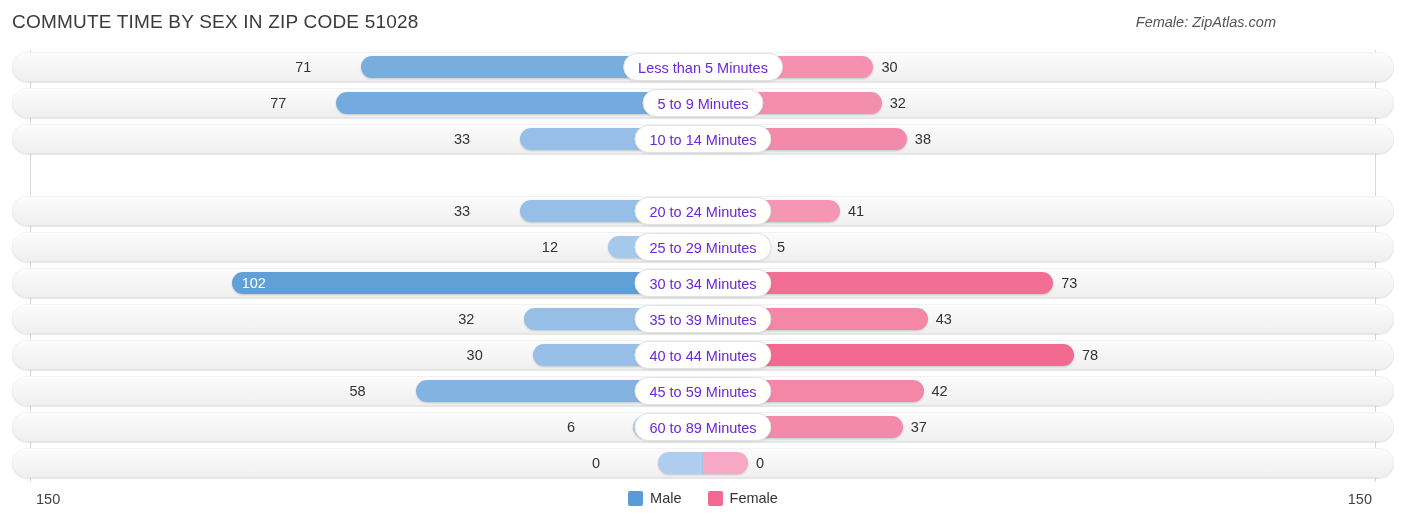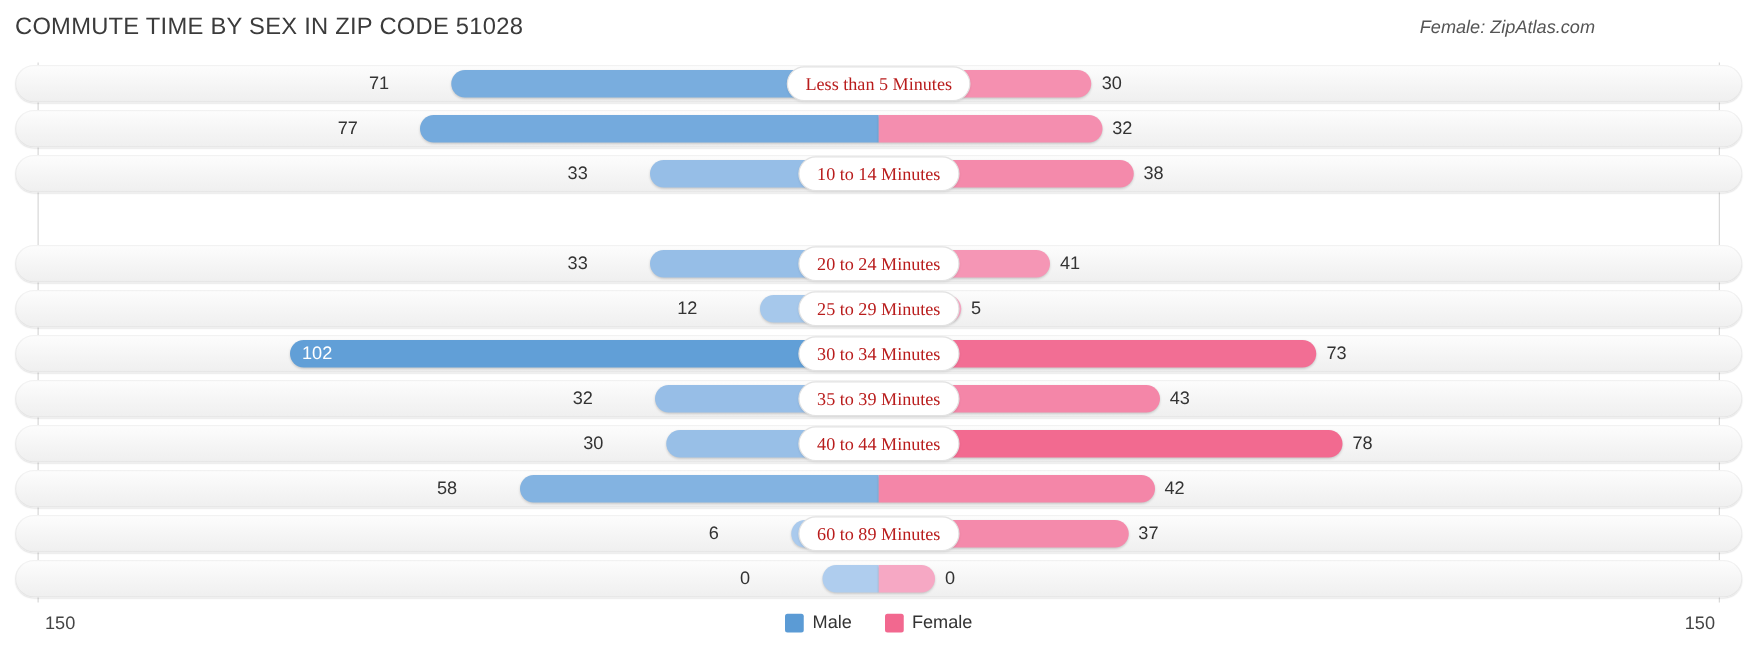--- a/index.html
+++ b/index.html
@@ -103,28 +103,27 @@
   
   .pill {
     position: absolute;
     top: 1px;
     height: 28px;
     line-height: 28px;
     background: #ffffff;
     border: 1px solid #e2e2e2;
     border-radius: 14px;
     font-size: 14.5px;
-    color: #b91c1c;
+    color: #6d28d9;
     text-align: center;
     white-space: nowrap;
     padding: 0 14px;
     box-sizing: border-box;
     transform: translateX(-50%);
     box-shadow: 0 1px 2px rgba(0,0,0,0.07);
-    font-family: Liberation Serif, serif;
   }
 
   
   .footer {
     position: absolute;
     left: 0;
     top: 485px;
     width: 1406px;
     height: 38px;
   }
@@ -179,20 +178,21 @@
       <div class="bar bar-female" style="left: 691px; width: 170.4px; background: rgb(245, 144, 176);"></div>
       <div class="val val-male" style="left: 283.22px; width: 60px;">71</div>
       <div class="val val-female" style="left: 869.4px; width: 60px;">30</div>
       <div class="pill" style="left: 691px;">Less than 5 Minutes</div>
     </div>
     <div class="row" style="top: 38px;">
       <div class="bar bar-male" style="left: 324.14px; width: 366.86px; background: rgb(116, 170, 221);"></div>
       <div class="bar bar-female" style="left: 691px; width: 178.76px; background: rgb(244, 142, 175);"></div>
       <div class="val val-male" style="left: 258.14px; width: 60px;">77</div>
       <div class="val val-female" style="left: 877.76px; width: 60px;">32</div>
+      <div class="pill" style="left: 691px;">5 to 9 Minutes</div>
     </div>
     <div class="row" style="top: 74px;">
       <div class="bar bar-male" style="left: 508.06px; width: 182.94px; background: rgb(150, 190, 231);"></div>
       <div class="bar bar-female" style="left: 691px; width: 203.84px; background: rgb(244, 138, 171);"></div>
       <div class="val val-male" style="left: 442.06px; width: 60px;">33</div>
       <div class="val val-female" style="left: 902.84px; width: 60px;">38</div>
       <div class="pill" style="left: 691px;">10 to 14 Minutes</div>
     </div>
     <div class="row" style="top: 146px;">
       <div class="bar bar-male" style="left: 508.06px; width: 182.94px; background: rgb(150, 190, 231);"></div>
@@ -227,20 +227,21 @@
       <div class="bar bar-female" style="left: 691px; width: 371.04px; background: rgb(242, 106, 144);"></div>
       <div class="val val-male" style="left: 454.6px; width: 60px;">30</div>
       <div class="val val-female" style="left: 1070.04px; width: 60px;">78</div>
       <div class="pill" style="left: 691px;">40 to 44 Minutes</div>
     </div>
     <div class="row" style="top: 326px;">
       <div class="bar bar-male" style="left: 403.56px; width: 287.44px; background: rgb(131, 179, 225);"></div>
       <div class="bar bar-female" style="left: 691px; width: 220.56px; background: rgb(244, 134, 168);"></div>
       <div class="val val-male" style="left: 337.56px; width: 60px;">58</div>
       <div class="val val-female" style="left: 919.56px; width: 60px;">42</div>
+      <div class="pill" style="left: 691px;">45 to 59 Minutes</div>
     </div>
     <div class="row" style="top: 362px;">
       <div class="bar bar-male" style="left: 620.92px; width: 70.08px; background: rgb(170, 202, 237);"></div>
       <div class="bar bar-female" style="left: 691px; width: 199.66px; background: rgb(244, 138, 171);"></div>
       <div class="val val-male" style="left: 554.92px; width: 60px;">6</div>
       <div class="val val-female" style="left: 898.66px; width: 60px;">37</div>
       <div class="pill" style="left: 691px;">60 to 89 Minutes</div>
     </div>
     <div class="row" style="top: 398px;">
       <div class="bar bar-male" style="left: 646px; width: 45px; background: rgb(175, 205, 238);"></div>

